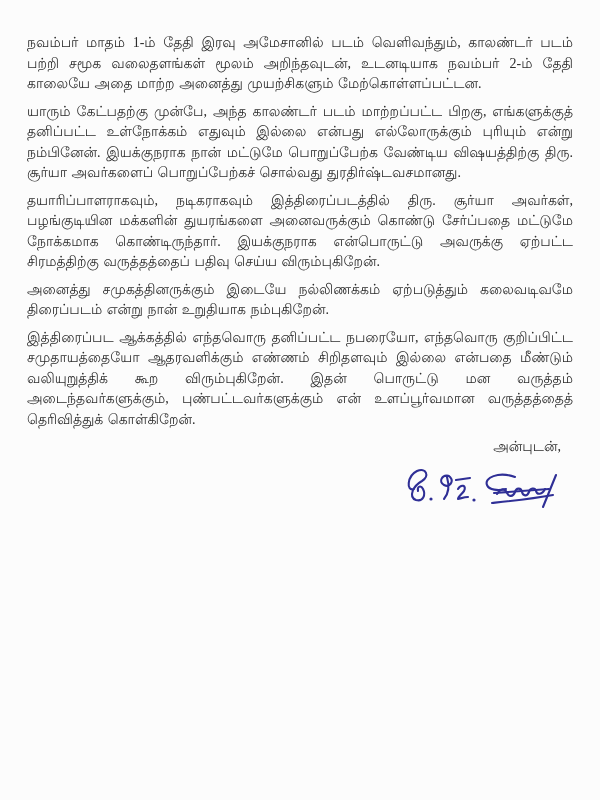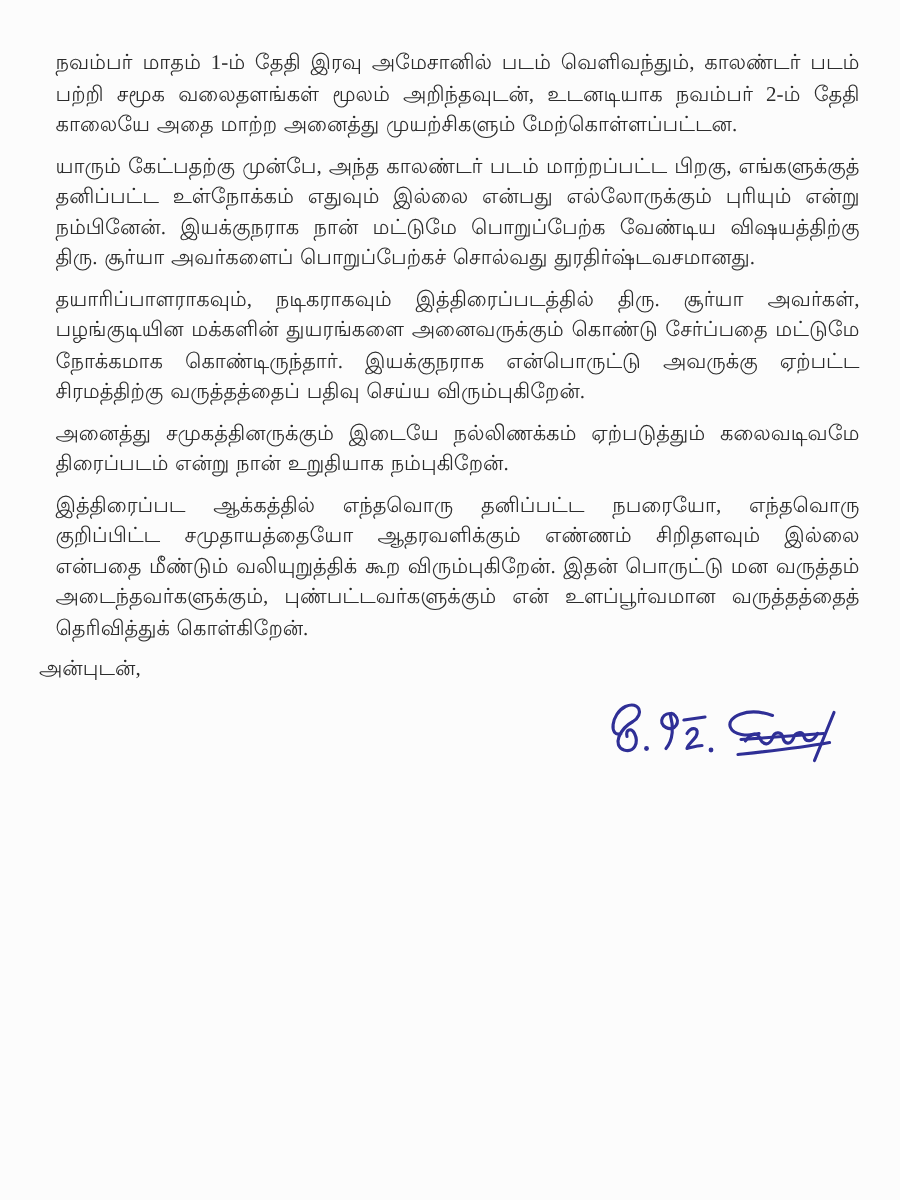--- a/index.html
+++ b/index.html
@@ -15,32 +15,33 @@
     overflow:hidden;
   }
   .page{
     position:relative;
     width:600px;height:800px;
     box-sizing:border-box;
     padding:33px 27px 0 26px;
     color:var(--text-ink);
   }
   .letter-body p{
-    margin:0 0 7px 11px;
+    margin:0 0 7px 1px;
     font-size:14px;
     line-height:20.5px;
     text-align:justify;
     text-justify:inter-word;
     word-spacing:1px;
     color:var(--text-ink);
   }
   .closing{
     margin-top:4px;
     font-size:14px;
     line-height:20.5px;
+    text-align:right;
     padding-right:12px;
     color:var(--text-ink);
   }
   .sig-row{
     margin-top:6px;
     display:flex;
     justify-content:flex-end;
   }
   .sig-row svg{
     width:170px;height:52px;

